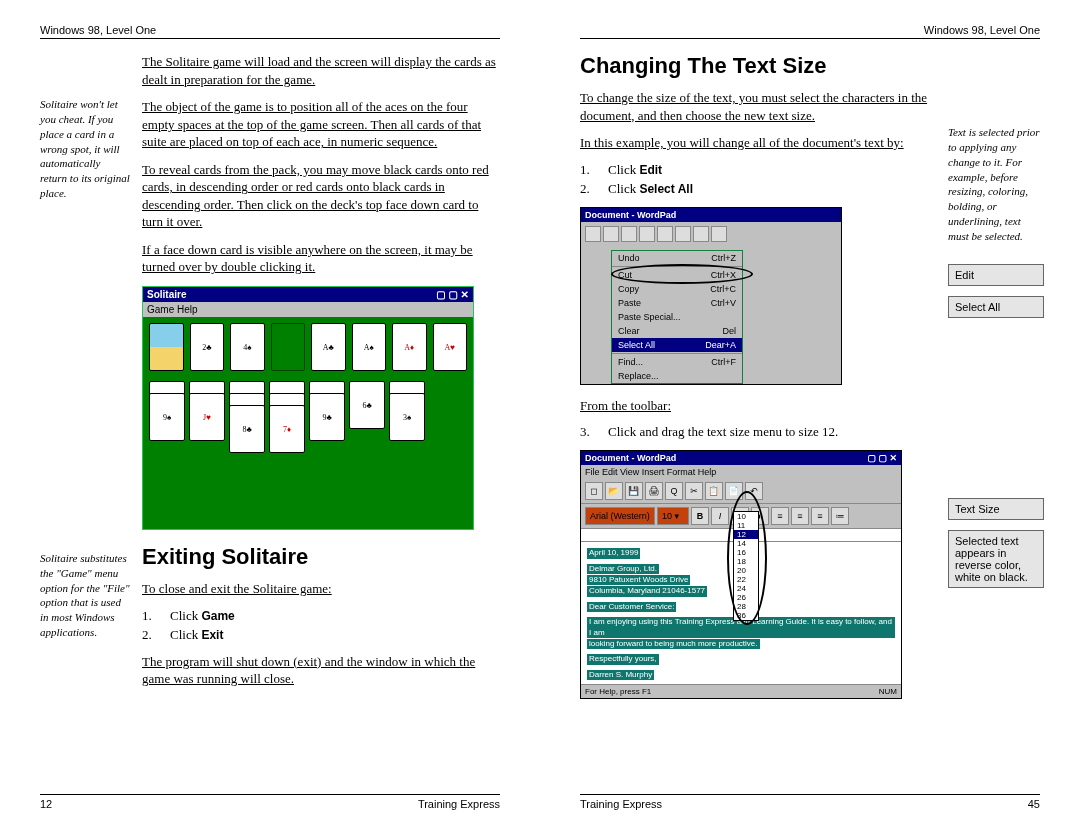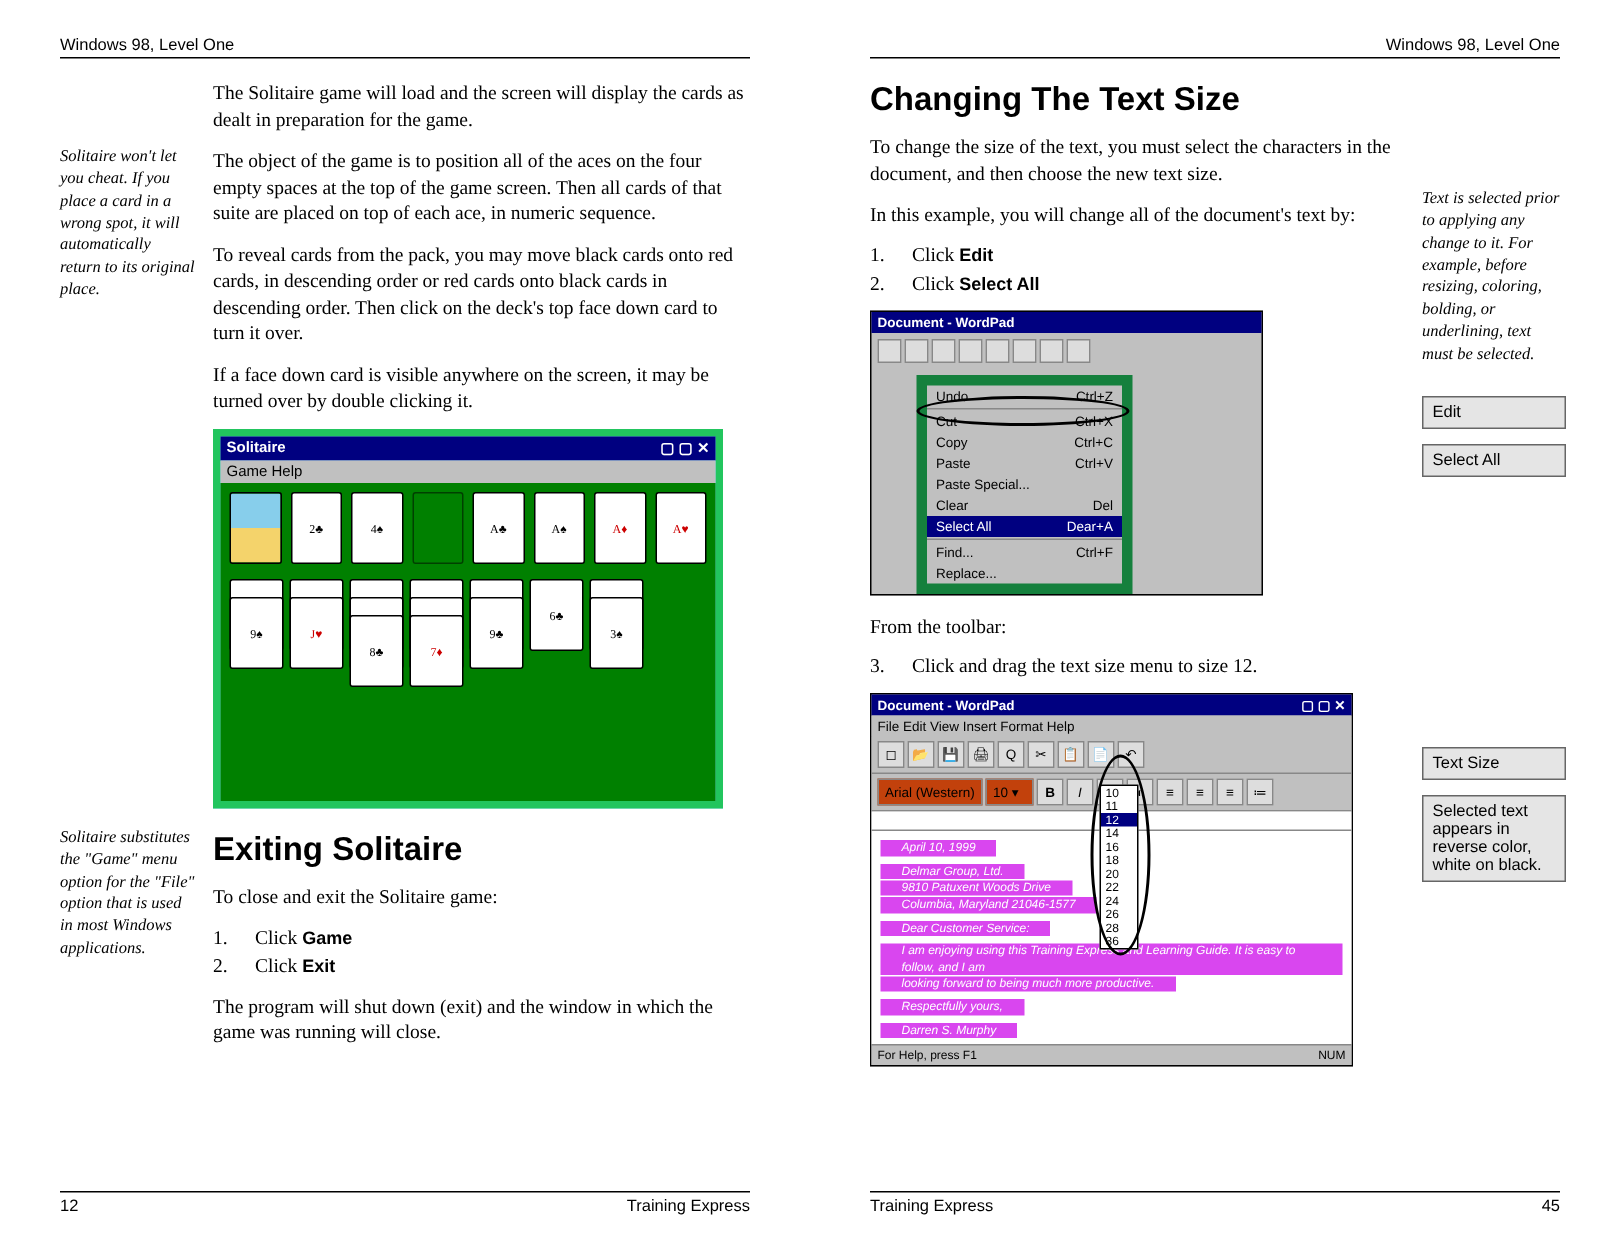--- a/index.html
+++ b/index.html
@@ -49,20 +49,21 @@
   }
   .margin-note {
     font-style: italic;
     font-size: 11px;
     line-height: 1.35;
     margin-bottom: 20px;
   }
   p.body {
     margin: 0 0 10px 0;
     line-height: 1.35;
+    text-decoration: underline;
   }
   h2.section {
     font-family: Arial, Helvetica, sans-serif;
     font-weight: bold;
     font-size: 22px;
     margin: 12px 0 10px 0;
   }
   .num-list {
     margin: 0 0 10px 0;
     padding: 0;
@@ -83,22 +84,22 @@
     display: flex;
     justify-content: space-between;
     font-size: 11px;
     font-family: Arial, sans-serif;
     border-top: 1px solid #000;
     padding-top: 3px;
   }
   
   .solitaire-window {
     width: 330px;
-    border: 5px solid #22c55e;
-    background: #7dd3fc;
+    border: 1px solid #22c55e;
+    background: #b91c1c;
     margin: 10px 0 14px 0;
   }
   .sol-title {
     background: #000080;
     color: #fff;
     font-family: Arial, sans-serif;
     font-size: 10px;
     font-weight: bold;
     padding: 2px 4px;
     display:flex;
@@ -147,21 +148,21 @@
     font-size: 9px;
     background:#c0c0c0;
     margin: 6px 0 10px 0;
   }
   .wp-title { background:#000080; color:#fff; padding:2px 4px; font-weight:bold;}
   .wp-tools { padding:4px; }
   .wp-tools .row { display:flex; gap:2px; margin-bottom:2px;}
   .wp-tools .btn { width:14px; height:14px; background:#ddd; border:1px solid #888;}
   .wp-menu-drop {
     background:#c0c0c0;
-    border:7px solid #15803d;
+    border:1px solid #15803d;
     width:130px;
     margin:2px 0 0 30px;
     font-size:9px;
   }
   .wp-menu-drop .item { padding:2px 6px; display:flex; justify-content:space-between;}
   .wp-menu-drop .sel { background:#000080; color:#fff;}
   .wp-menu-drop hr { margin:1px 0; border:none; border-top:1px solid #888;}
   
   .callout {
     border:1px solid #666;
@@ -187,21 +188,21 @@
     font-size:9px;
     margin-top:6px;
   }
   .wp-win-title { background:#000080; color:#fff; padding:2px 4px; font-weight:bold; display:flex; justify-content:space-between;}
   .wp-win-menu { background:#c0c0c0; padding:2px 4px;}
   .wp-toolbar { padding:3px 4px; display:flex; gap:2px; flex-wrap:wrap; background:#c0c0c0; border-bottom:1px solid #888;}
   .wp-toolbar .tbtn { width:16px; height:16px; background:#ddd; border:1px solid #888; font-size:9px; display:flex; align-items:center; justify-content:center;}
   .wp-toolbar .sel { background:#c2410c; border:1px solid #888; font-size:9px; padding:1px 4px; min-width:60px; display:flex; align-items:center;}
   .wp-ruler { height:12px; background:#fff; border-bottom:1px solid #888;}
   .wp-doc { background:#fff; padding:6px; font-size:8px; line-height:1.3; height:130px; overflow:hidden; position:relative;}
-  .wp-doc .line { background:#d946ef; color:#fff; padding:0 14px; display:inline-block; margin-bottom:1px;font-style:italic;}
+  .wp-doc .line { background:#0f766e; color:#fff; padding:0 2px; display:inline-block; margin-bottom:1px;}
   .wp-status { background:#c0c0c0; padding:2px 4px; font-size:8px; border-top:1px solid #888; display:flex; justify-content:space-between;}
   .size-drop {
     position:absolute;
     top:60px;
     left:152px;
     width:24px;
     background:#fff;
     border:1px solid #000;
     font-size:8px;
   }

